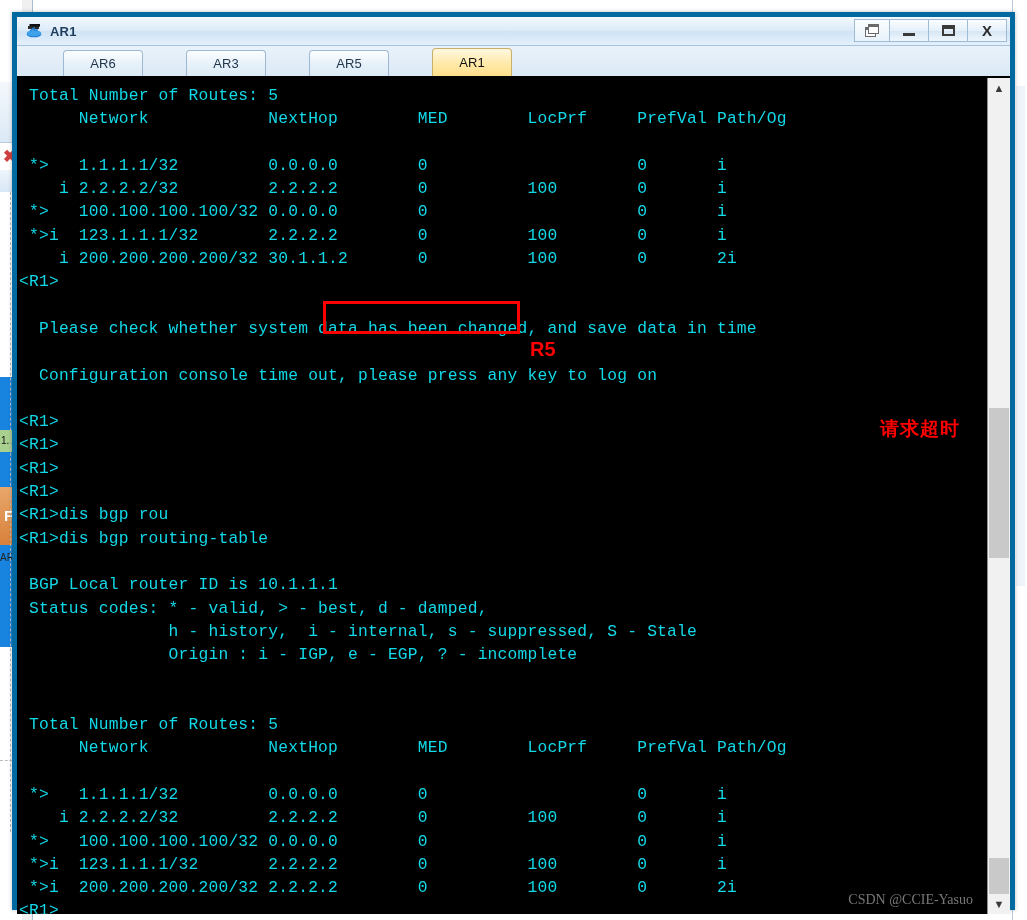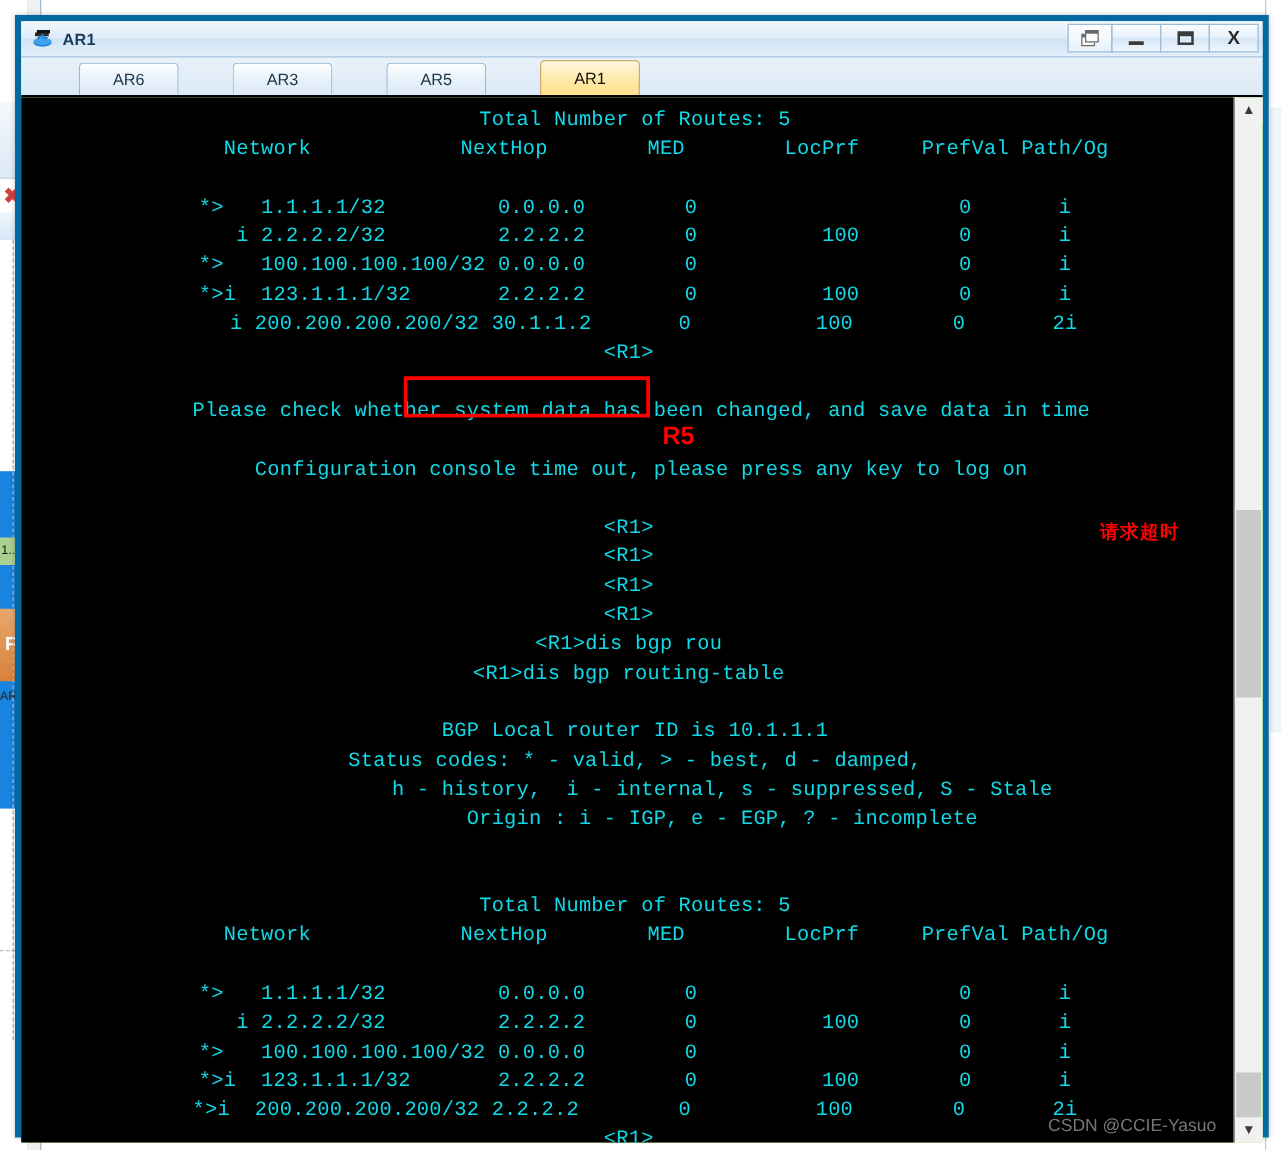--- a/index.html
+++ b/index.html
@@ -258,23 +258,22 @@
     border-color: #c9b06a;
     color: #111;
     font-weight: normal;
     height: 28px;
   }
 
   
   #terminal-wrap {
     position: relative;
     height: 836px;
-    background: #84cc16;
-    display: flex;
-    text-align: center;
+    background: #0f172a;
+    display: flex;
   }
   #terminal {
     position: relative;
     flex: 1 1 auto;
     background: #000;
     overflow: hidden;
     padding: 6px 0 0 0;
   }
   pre.term {
     margin: 0;
@@ -298,31 +297,31 @@
     position: absolute;
     color: #ff0000;
     font-family: "Liberation Sans", sans-serif;
     font-size: 20px;
     font-weight: bold;
   }
   .anno-cn {
     position: absolute;
     color: #ff0000;
     font-family: Liberation Serif, serif;
-    font-size: 15px;
+    font-size: 19px;
     font-weight: bold;
     letter-spacing: 1px;
   }
   .watermark {
     position: absolute;
     right: 14px;
     bottom: 6px;
     color: #8c8c8c;
     font-size: 14px;
-    font-family: Liberation Sans, sans-serif;
+    font-family: Liberation Serif, serif;
     opacity: 0.85;
   }
 
   
   #term-scroll {
     width: 22px;
     background: #f1f1f1;
     border-left: 1px solid #8f8f8f;
     position: relative;
     flex: 0 0 auto;

